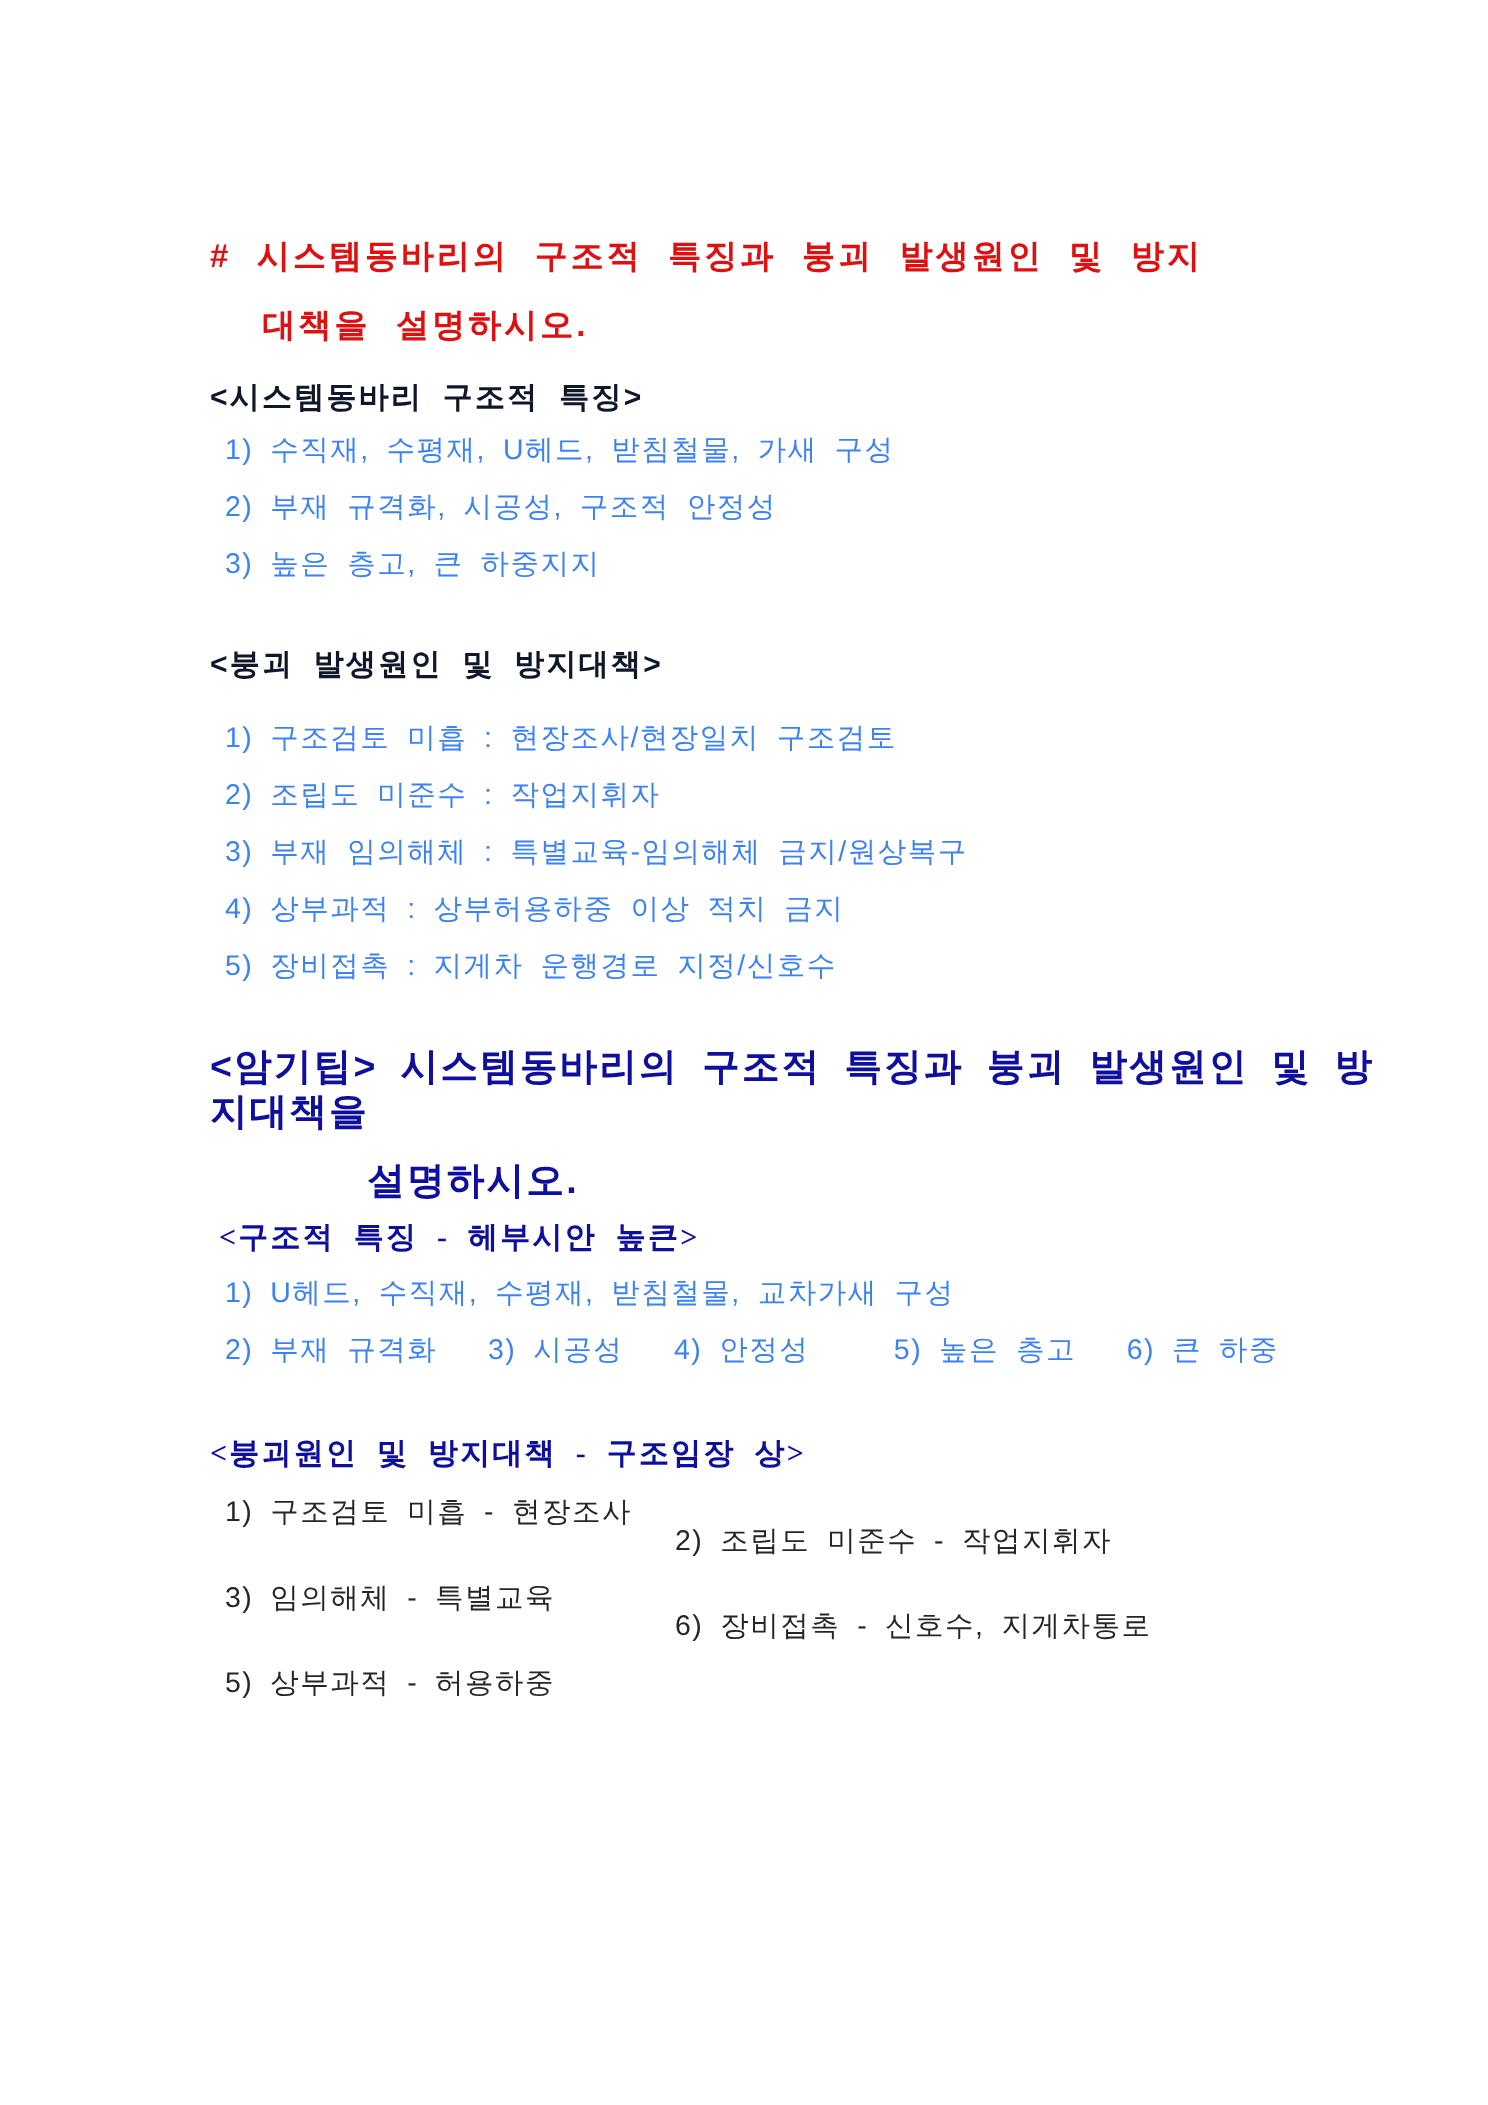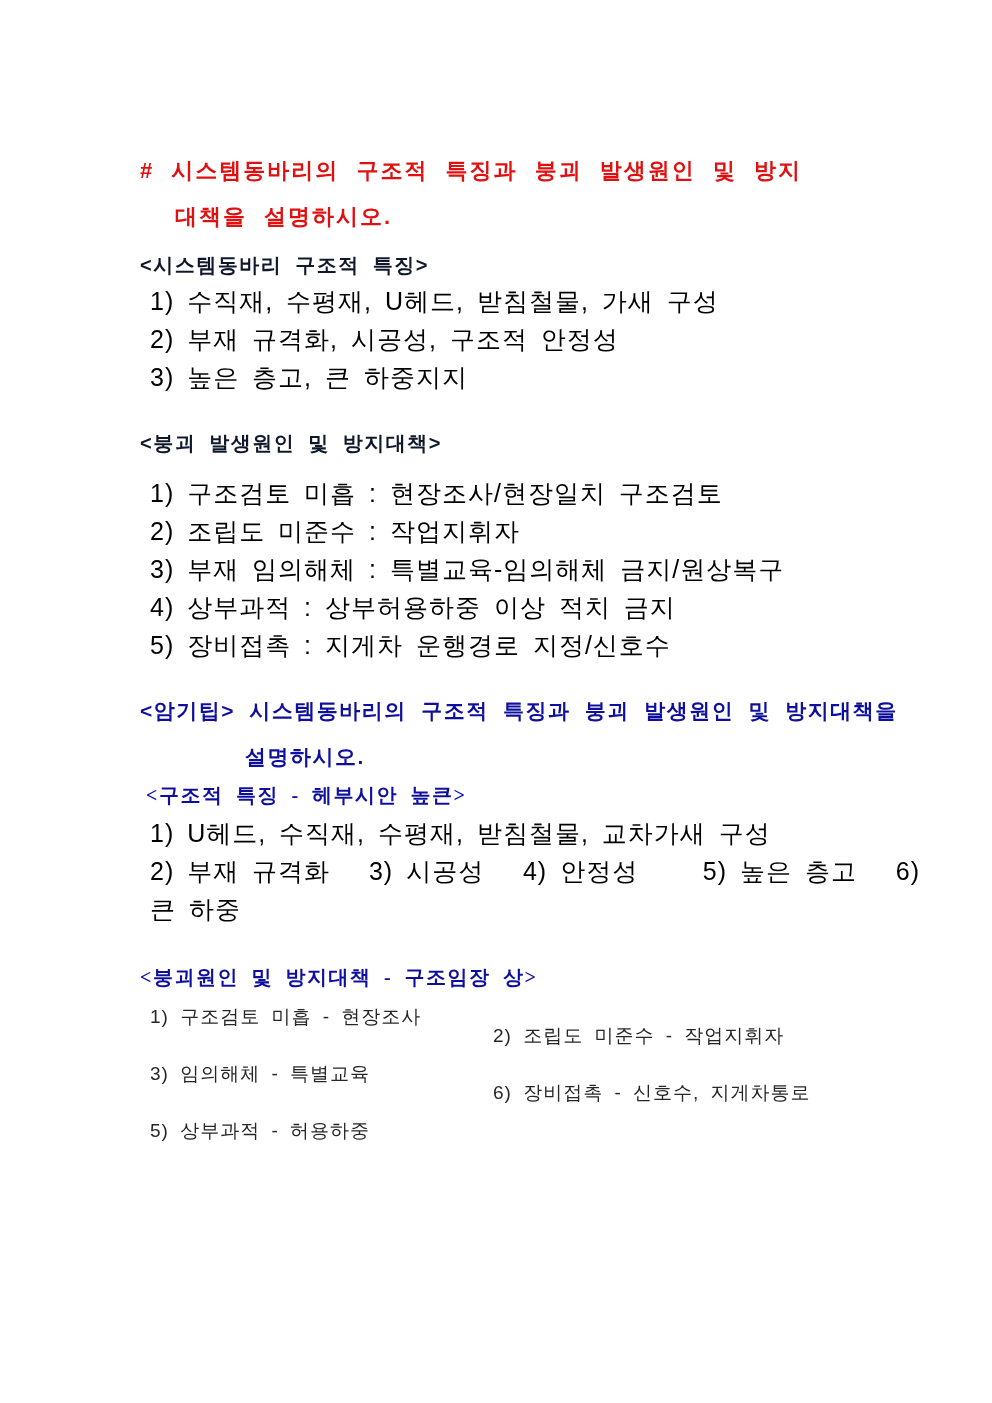--- a/index.html
+++ b/index.html
@@ -37,37 +37,37 @@
   .sec-heading {
     font-size: 20px;
     font-weight: 700;
     line-height: 26px;
     letter-spacing: 1.5px;
     word-spacing: 6px;
     white-space: pre-wrap;
     color: #0f172a;
   }
   .item {
-    font-size: 25px;
+    font-size: 19px;
     line-height: 38px;
     letter-spacing: 1px;
     word-spacing: 5px;
     white-space: pre-wrap;
     padding-left: 10px;
-    color: #000000;
+    color: #3b82f6;
   }
   .mt-h1   { margin-top: 22px; }
   .mt-list { margin-top: 4px; }
   .mt-h2   { margin-top: 34px; }
   .mt-list2{ margin-top: 18px; }
   .tip-line {
     margin-top: 32px;
     color: #0f0f9e;
     font-weight: 700;
-    font-size: 21px;
+    font-size: 25px;
     line-height: 30px;
     letter-spacing: 1.5px;
     word-spacing: 7px;
     white-space: pre-wrap;
   }
   .tip-line2 {
     margin-top: 16px;
     padding-left: 105px;
   }
   .blue-heading {
@@ -90,21 +90,20 @@
   .two-col { margin-top: 8px; }
   .row {
     display: flex;
     font-size: 19px;
     line-height: 38px;
     letter-spacing: 1px;
     word-spacing: 5px;
     white-space: pre-wrap;
     color: #262626;
     padding-left: 10px;
-    gap: 43px;
   }
   .cell-left  { flex: 0 0 300px; }
   .cell-right { flex: 1; margin-top: 19px; }
 </style>
 </head>
 <body>
 
 <div class="page">
 
   <div class="q-line"># 시스템동바리의 구조적 특징과 붕괴 발생원인 및 방지</div>

